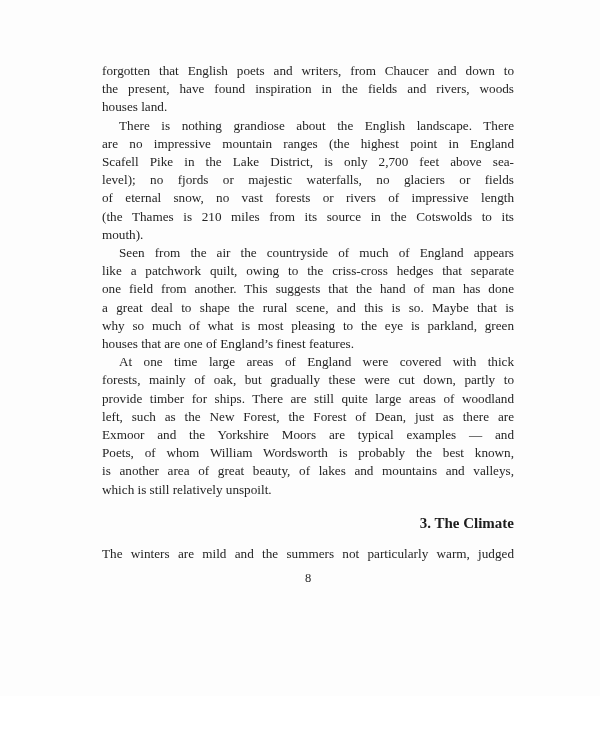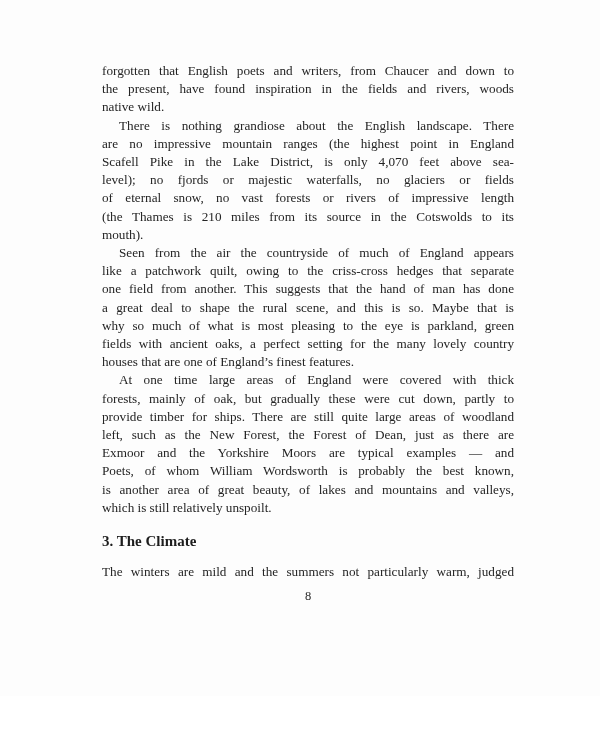--- a/index.html
+++ b/index.html
@@ -38,21 +38,21 @@
     text-indent: 17px;
   }
   .line.last {
     text-align-last: left;
   }
   .section-heading {
     margin: 15px 0 13px 0;
     font-size: 15px;
     line-height: 18.2px;
     font-weight: bold;
-    text-align: left;
+    text-align: right;
     color: #1d1d1d;
   }
   .page-footer {
     margin-top: 6px;
   }
   .page-number {
     font-size: 12.5px;
     line-height: 18.2px;
     text-align: center;
     color: #2a2a2a;
@@ -61,38 +61,37 @@
 </head>
 <body>
 
 <div class="page">
   <main class="text-column">
 
     <section id="section-landscape">
         <div class="paragraph">
           <div class="line">forgotten that English poets and writers, from Chaucer and down to</div>
           <div class="line">the present, have found inspiration in the fields and rivers, woods</div>
-          <div class="line last">native wild.</div>
+          <div class="line last">houses land.</div>
         </div>
         <div class="paragraph">
           <div class="line indent">There is nothing grandiose about the English landscape. There</div>
           <div class="line">are no impressive mountain ranges (the highest point in England</div>
-          <div class="line">Scafell Pike in the Lake District, is only 4,070 feet above sea-</div>
+          <div class="line">Scafell Pike in the Lake District, is only 2,700 feet above sea-</div>
           <div class="line">level); no fjords or majestic waterfalls, no glaciers or fields</div>
           <div class="line">of eternal snow, no vast forests or rivers of impressive length</div>
           <div class="line">(the Thames is 210 miles from its source in the Cotswolds to its</div>
           <div class="line last">mouth).</div>
         </div>
         <div class="paragraph">
           <div class="line indent">Seen from the air the countryside of much of England appears</div>
           <div class="line">like a patchwork quilt, owing to the criss-cross hedges that separate</div>
           <div class="line">one field from another. This suggests that the hand of man has done</div>
           <div class="line">a great deal to shape the rural scene, and this is so. Maybe that is</div>
           <div class="line">why so much of what is most pleasing to the eye is parkland, green</div>
-          <div class="line">fields with ancient oaks, a perfect setting for the many lovely country</div>
           <div class="line last">houses that are one of England’s finest features.</div>
         </div>
         <div class="paragraph">
           <div class="line indent">At one time large areas of England were covered with thick</div>
           <div class="line">forests, mainly of oak, but gradually these were cut down, partly to</div>
           <div class="line">provide timber for ships. There are still quite large areas of woodland</div>
           <div class="line">left, such as the New Forest, the Forest of Dean, just as there are</div>
           <div class="line">Exmoor and the Yorkshire Moors are typical examples — and</div>
           <div class="line">Poets, of whom William Wordsworth is probably the best known,</div>
           <div class="line">is another area of great beauty, of lakes and mountains and valleys,</div>

